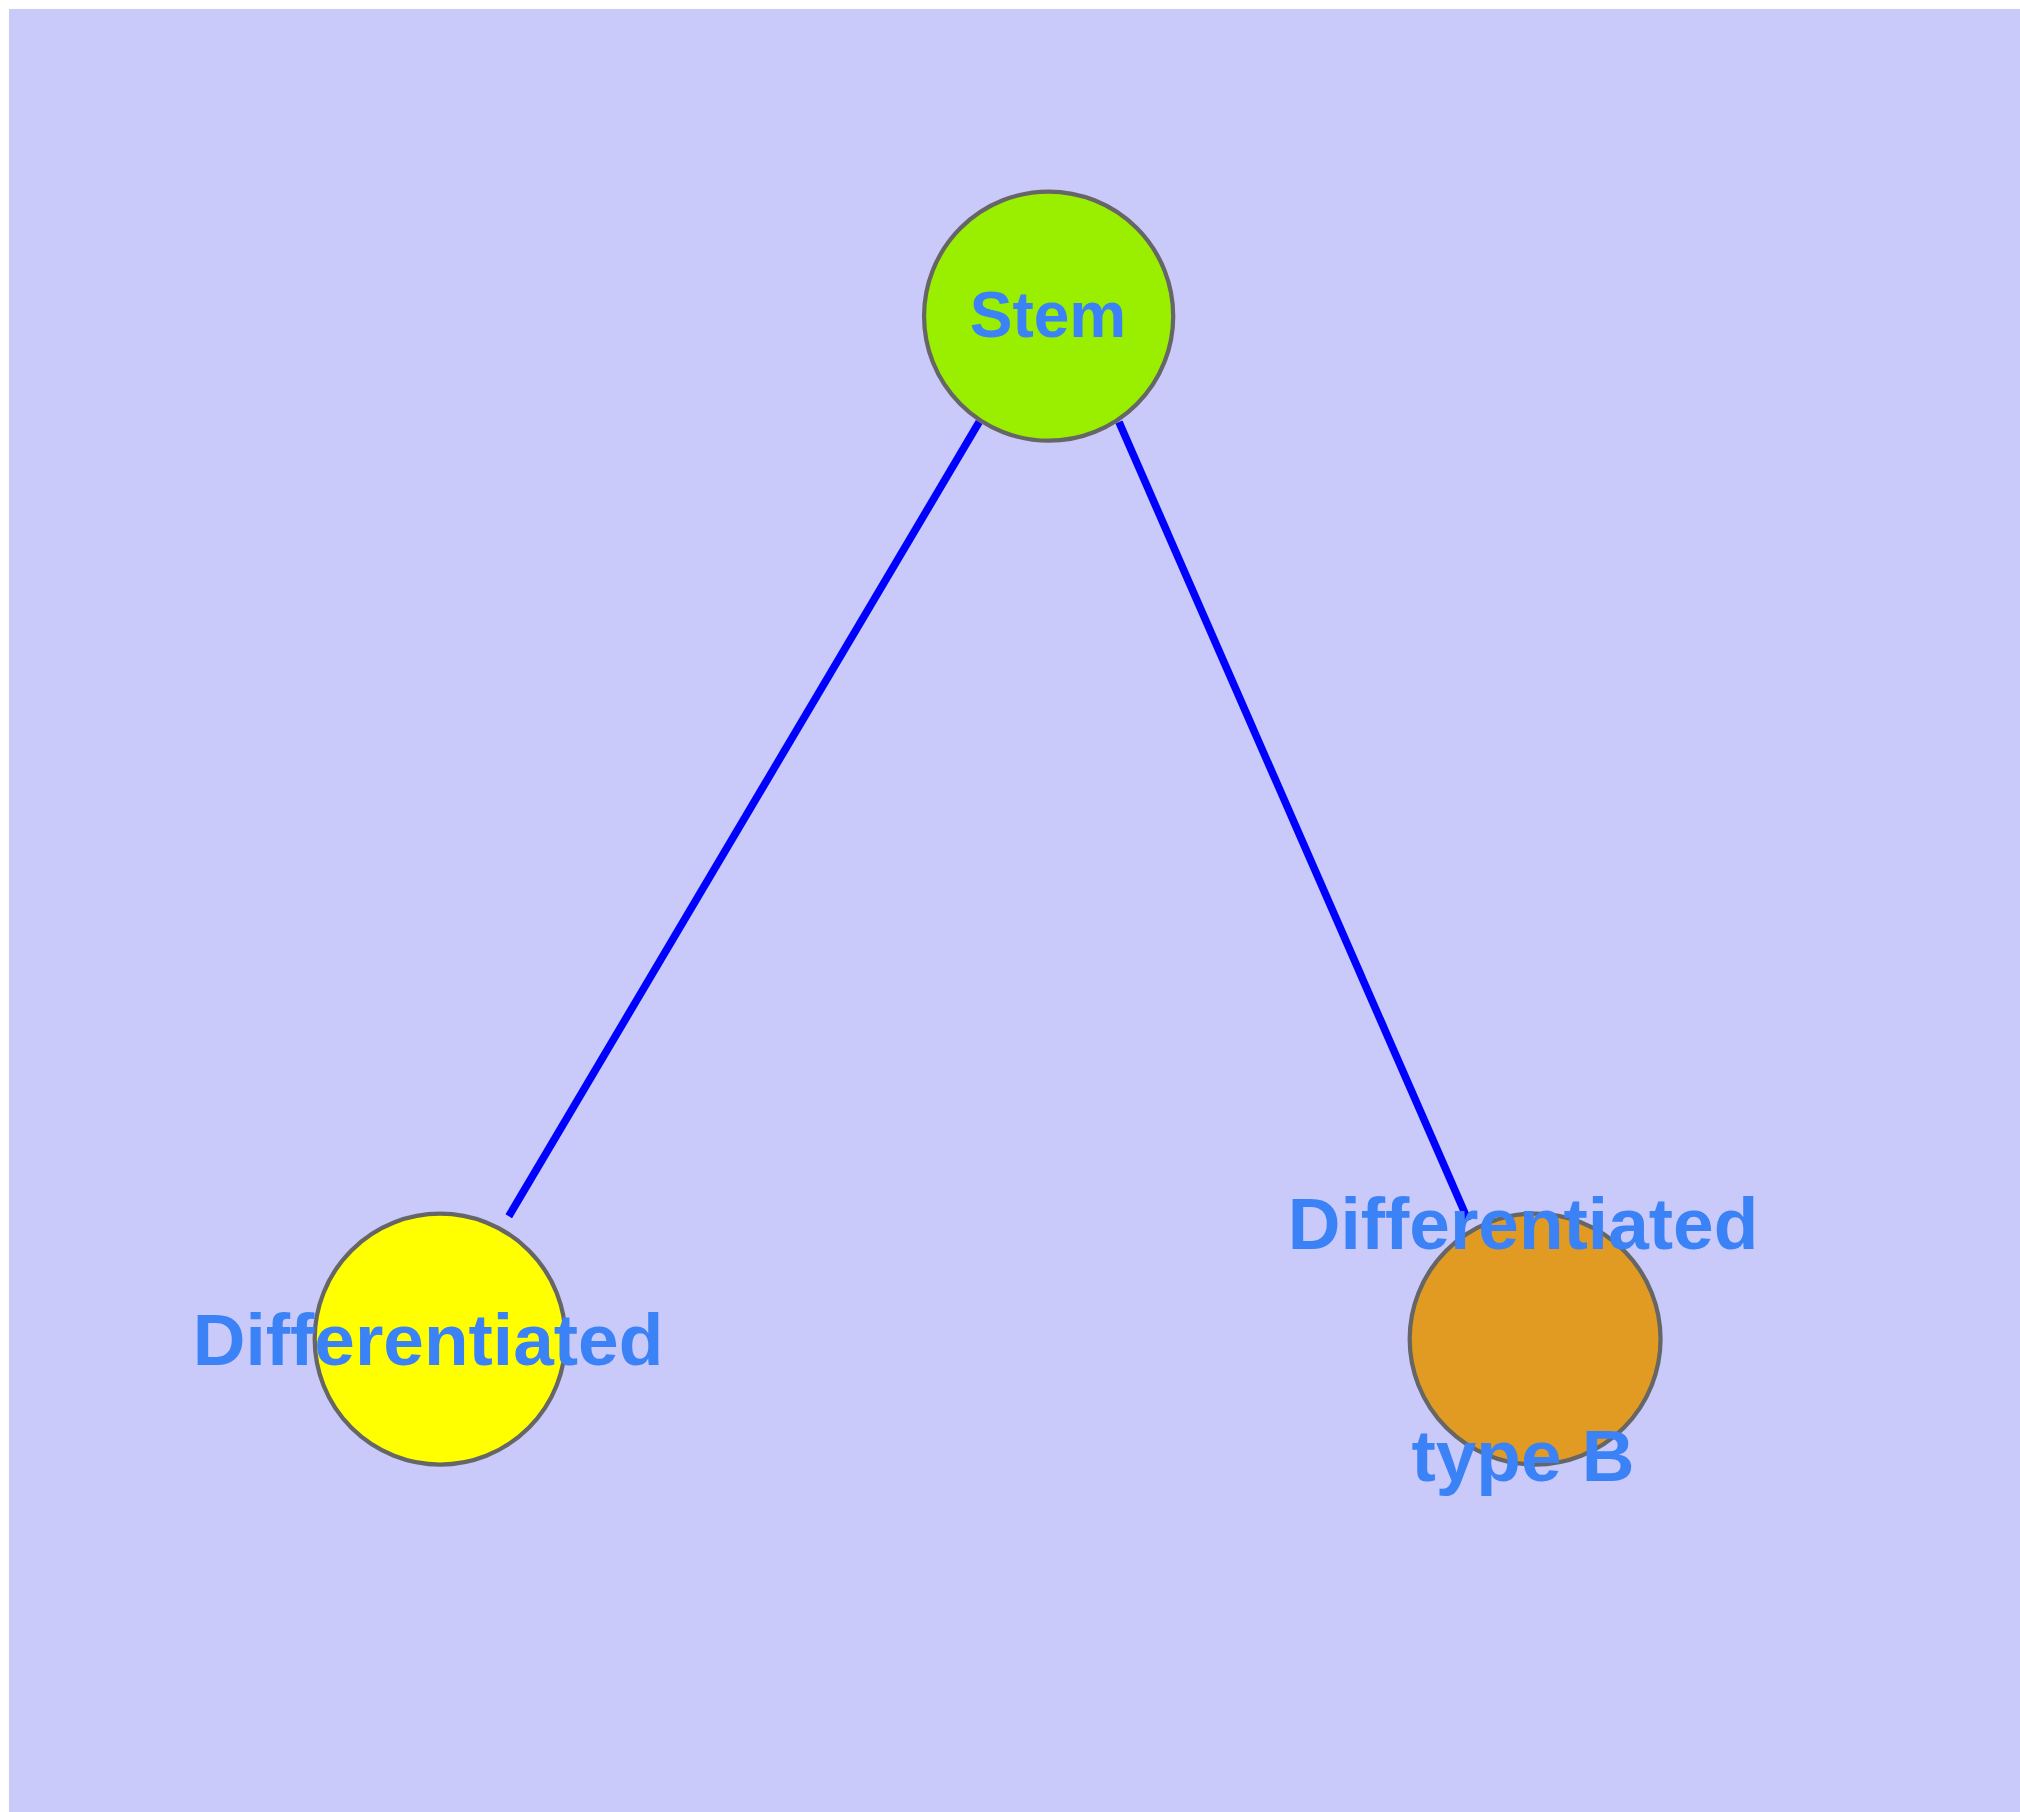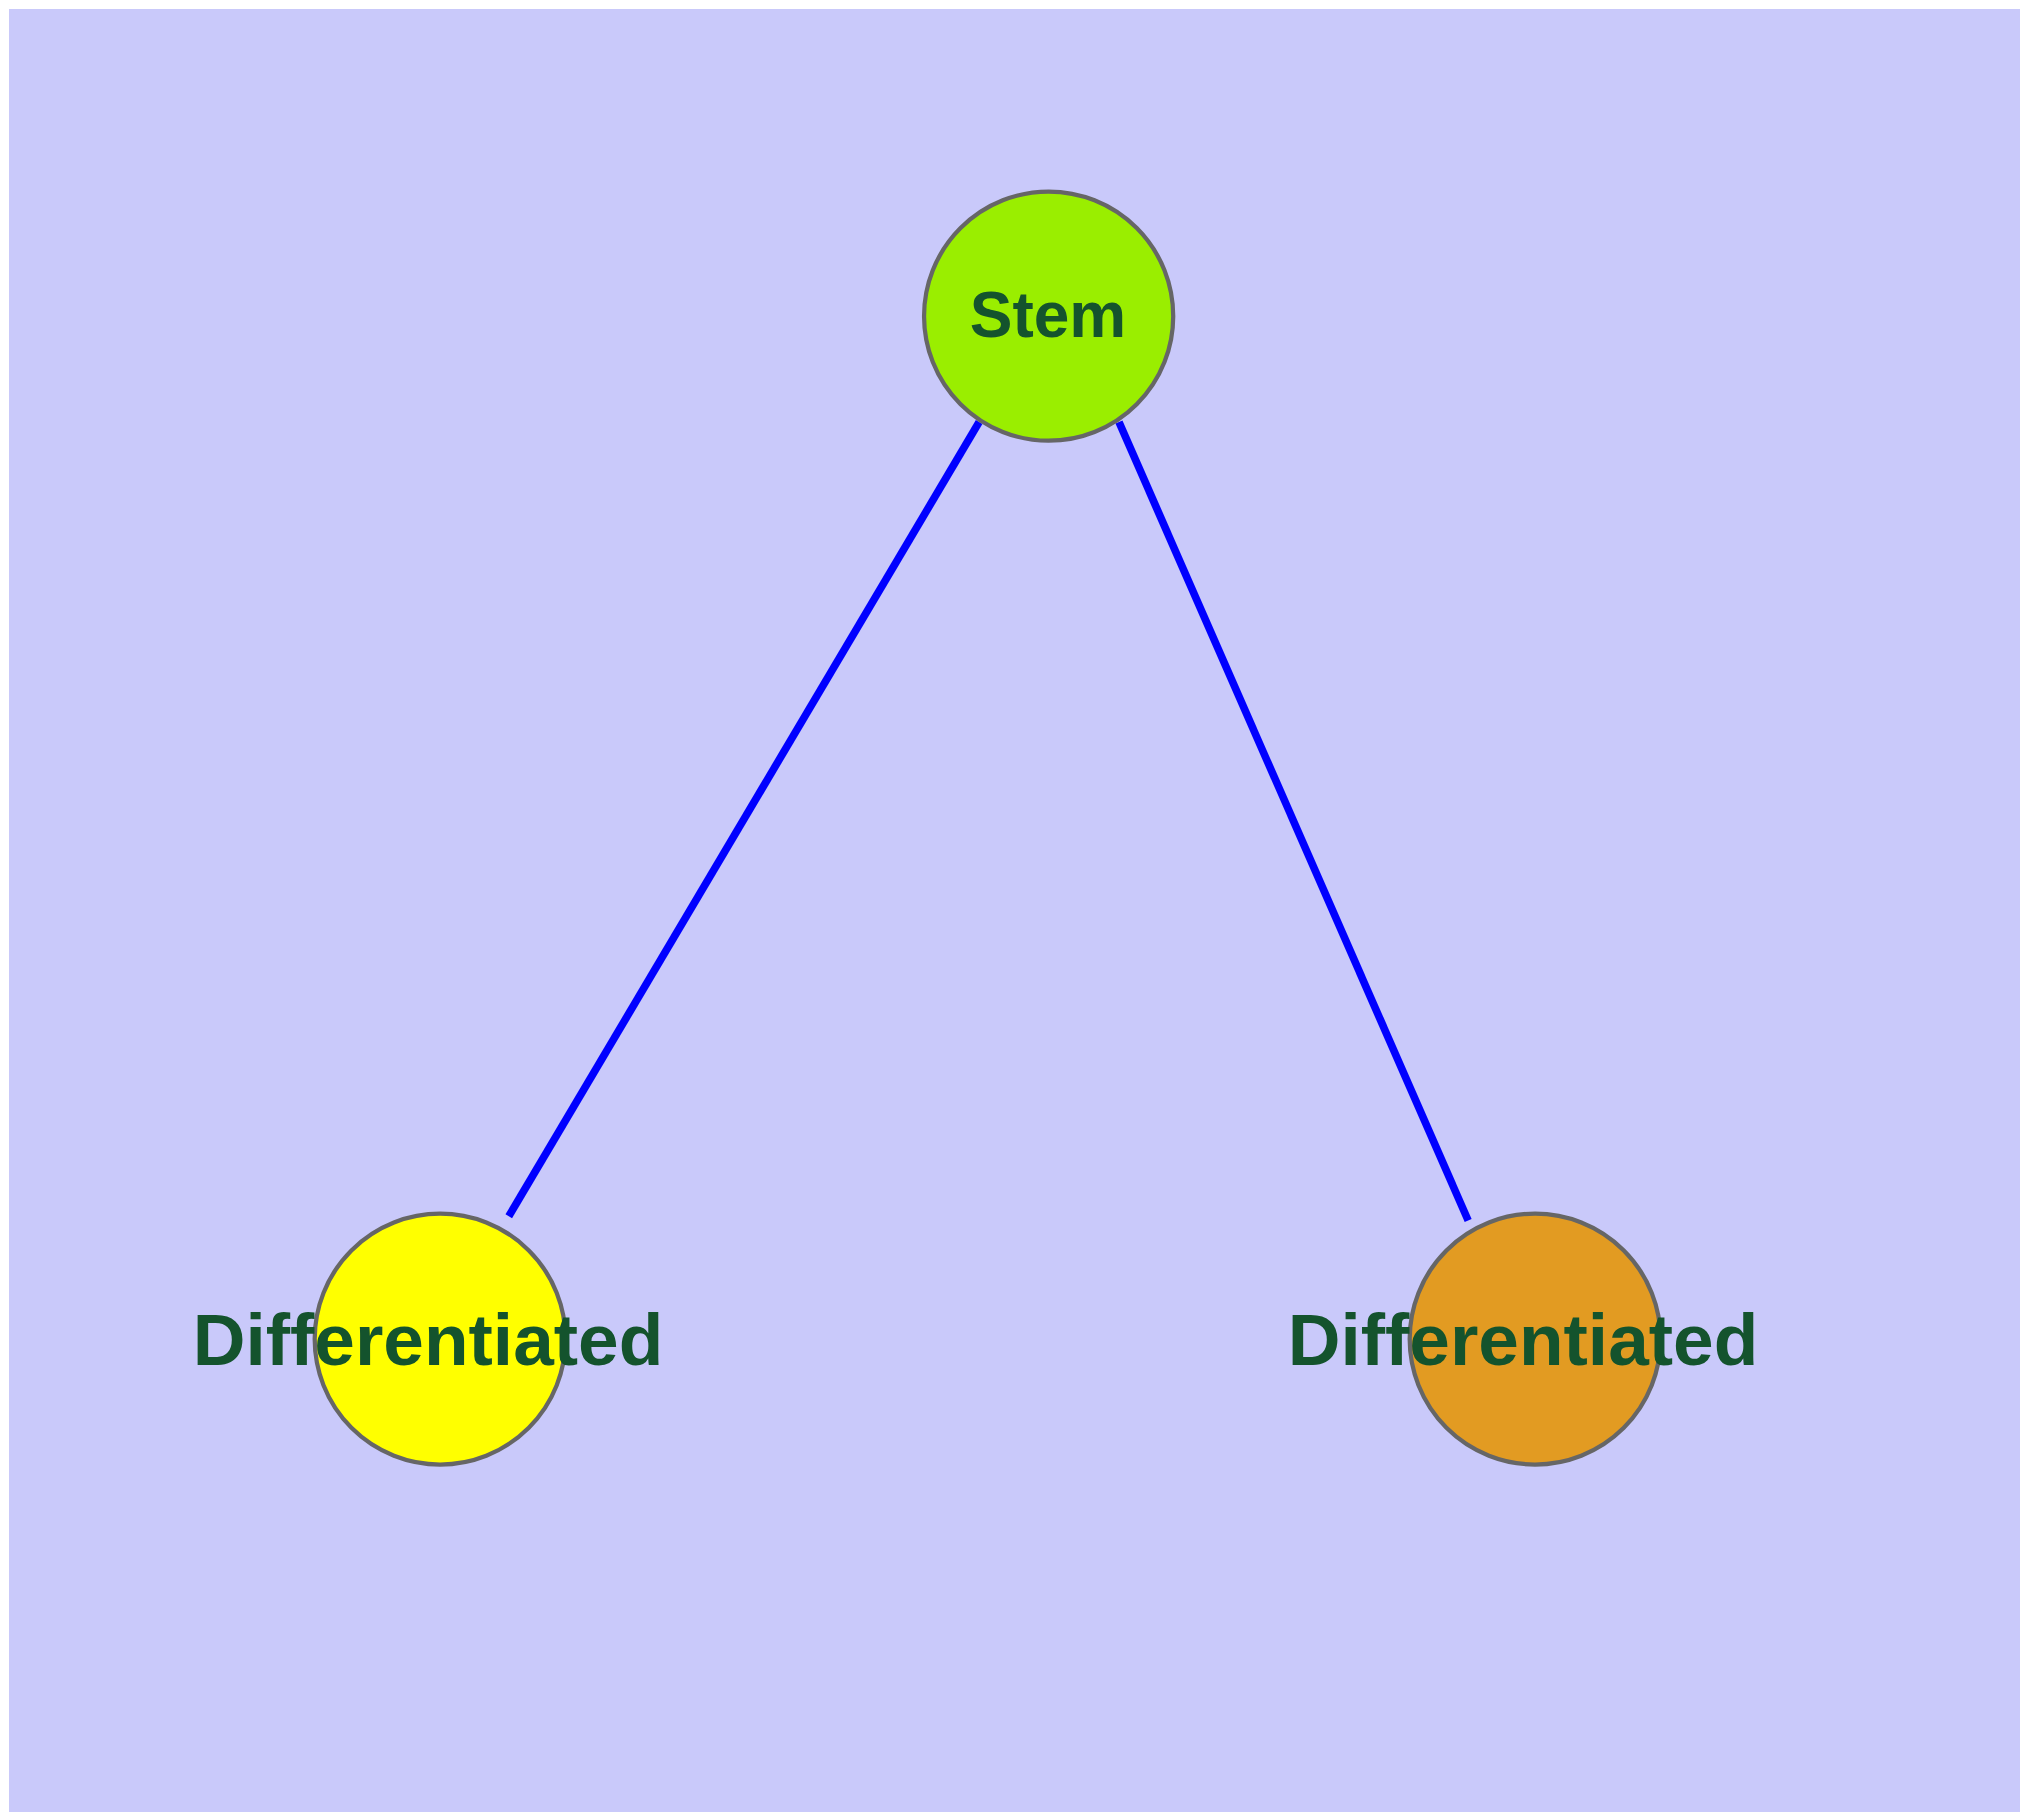--- a/index.html
+++ b/index.html
@@ -26,21 +26,21 @@
   #graph-svg {
     position: absolute;
     left: 0;
     top: 0;
     width: 2021px;
     height: 1812px;
   }
   .node-label {
     position: absolute;
     text-align: center;
-    color: #14532d;
+    color: #3b82f6;
     font-weight: bold;
     line-height: 1.06;
     white-space: pre;
     pointer-events: none;
     -webkit-font-smoothing: antialiased;
   }
   .label-stem {
     font-size: 64px;
     left: 1048px;
     top: 316px;
@@ -81,16 +81,17 @@
   <div class="node-label label-stem">
     <div>Stem</div>
   </div>
 
   <div class="node-label label-a">
     <div>Differentiated</div>
   </div>
 
   <div class="node-label label-b">
     <div>Differentiated</div>
+    <div>type B</div>
   </div>
 
 </div>
 
 
 </body></html>

